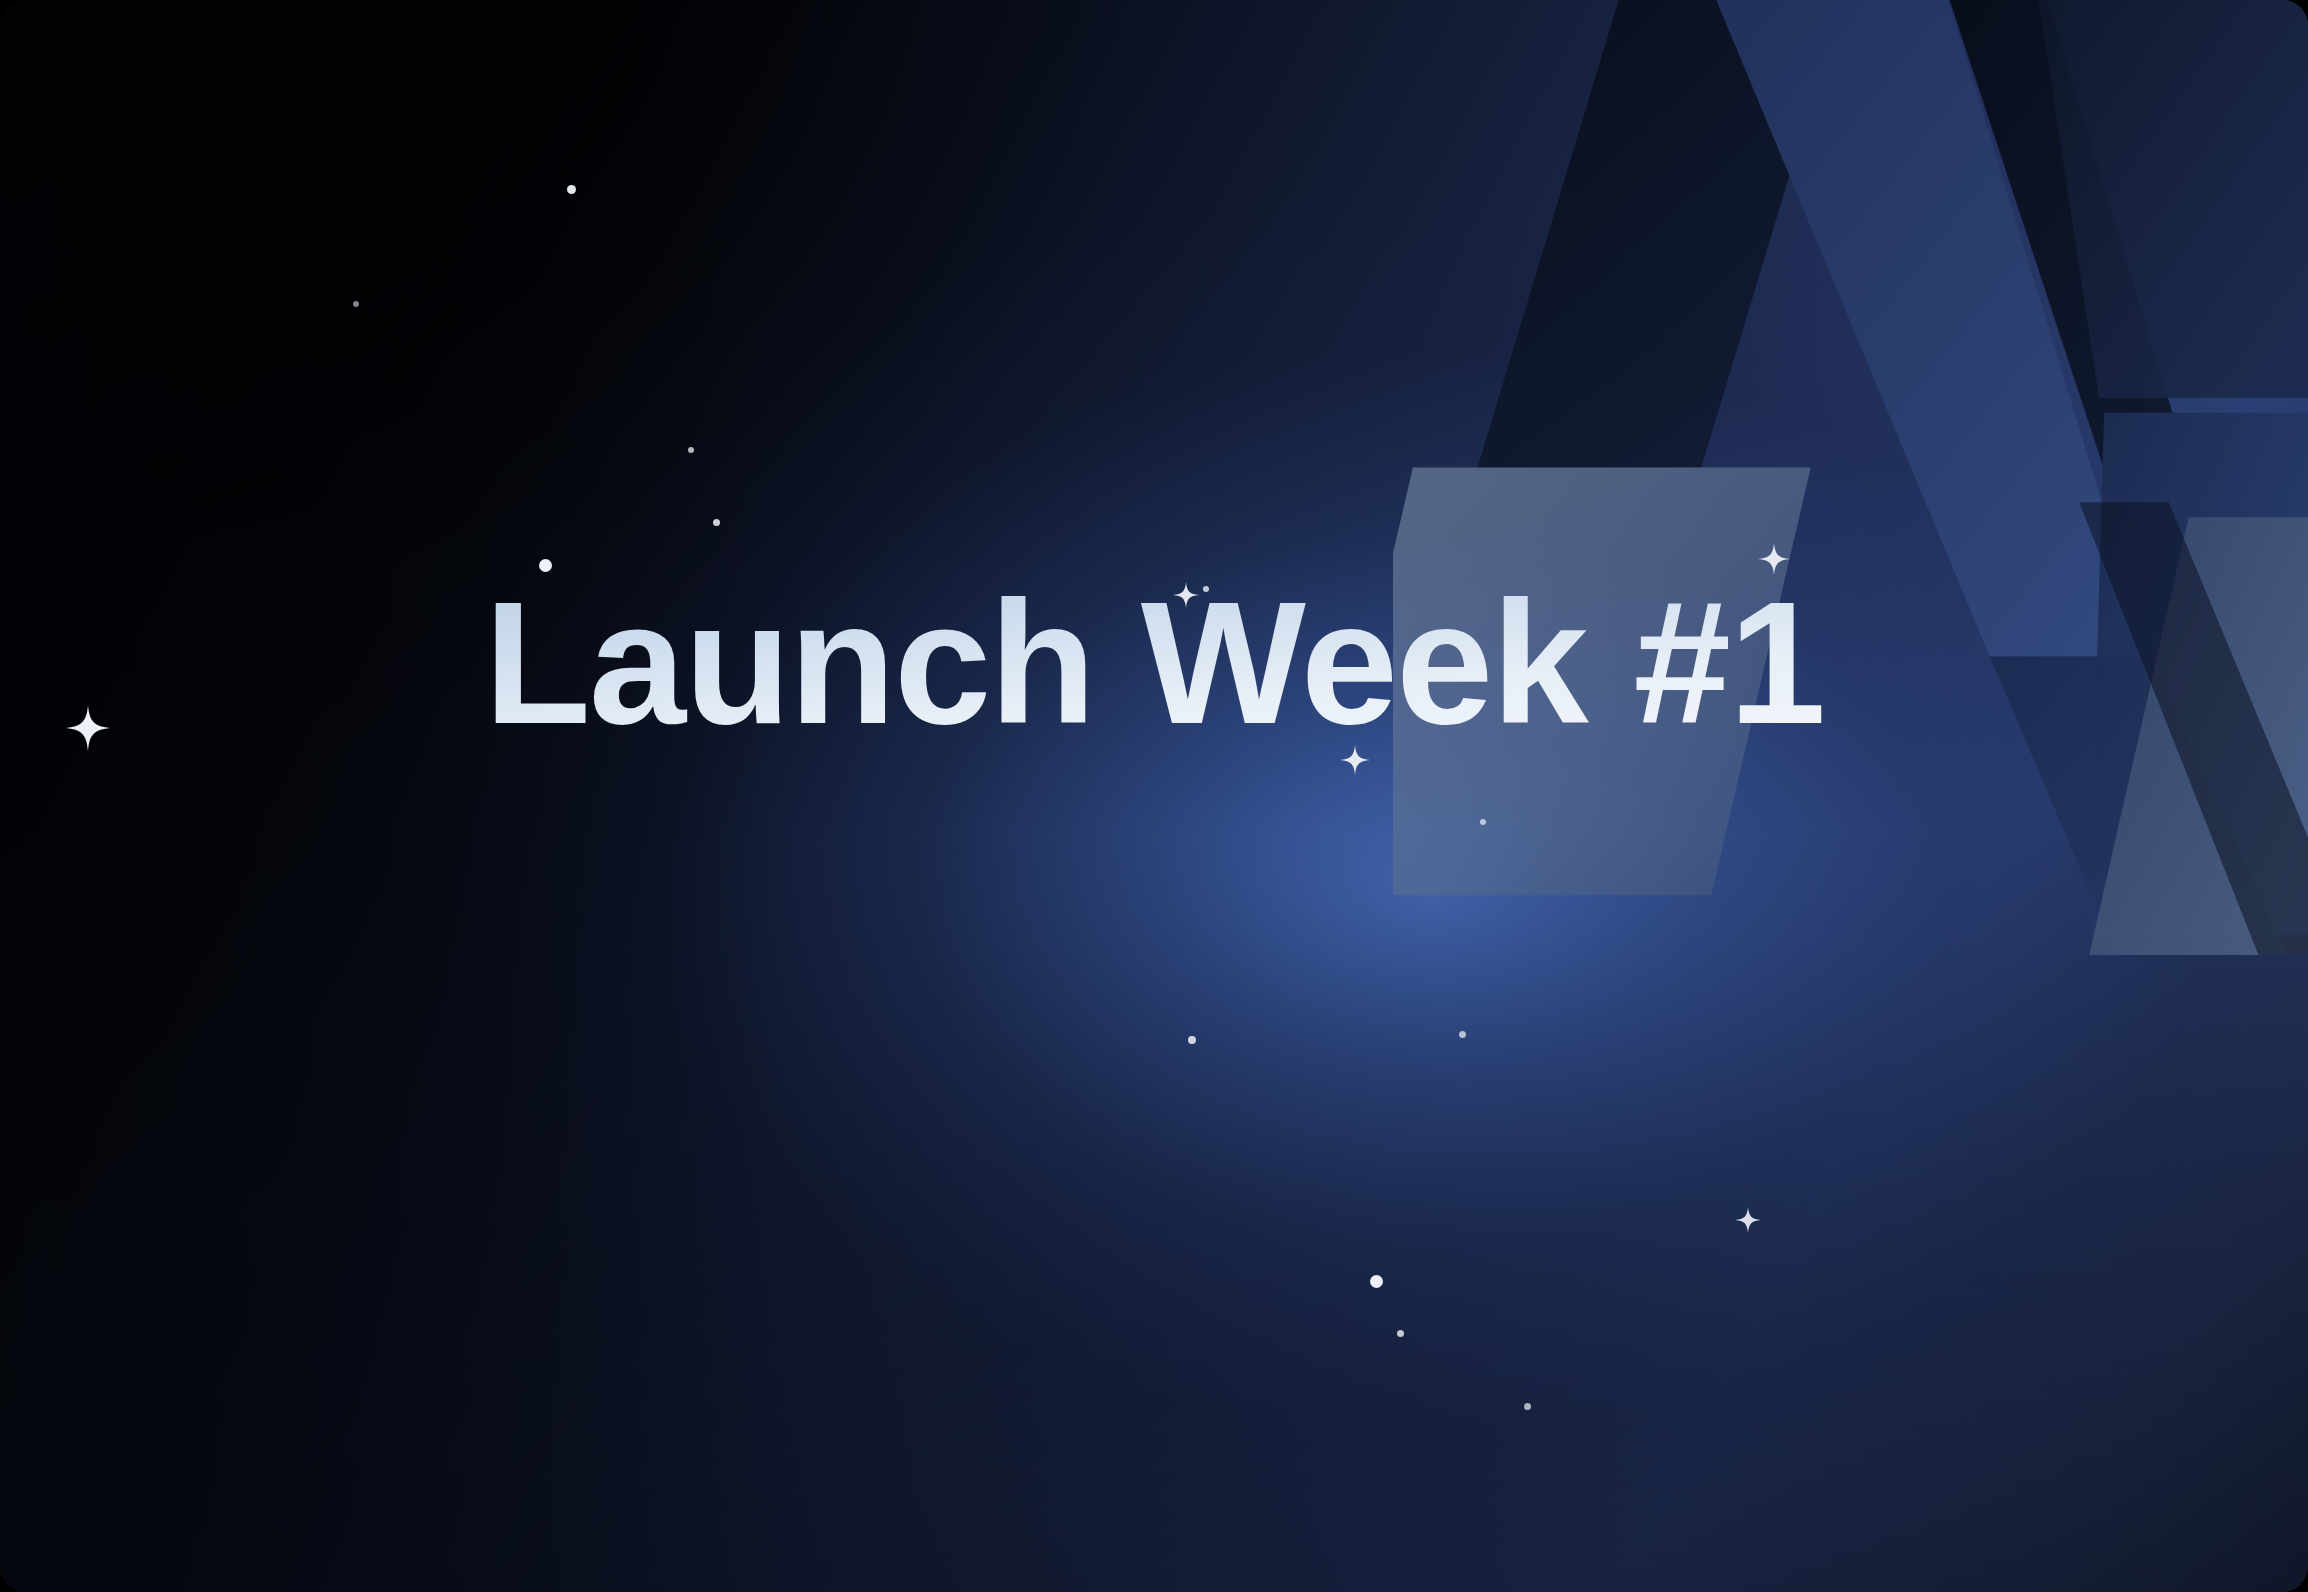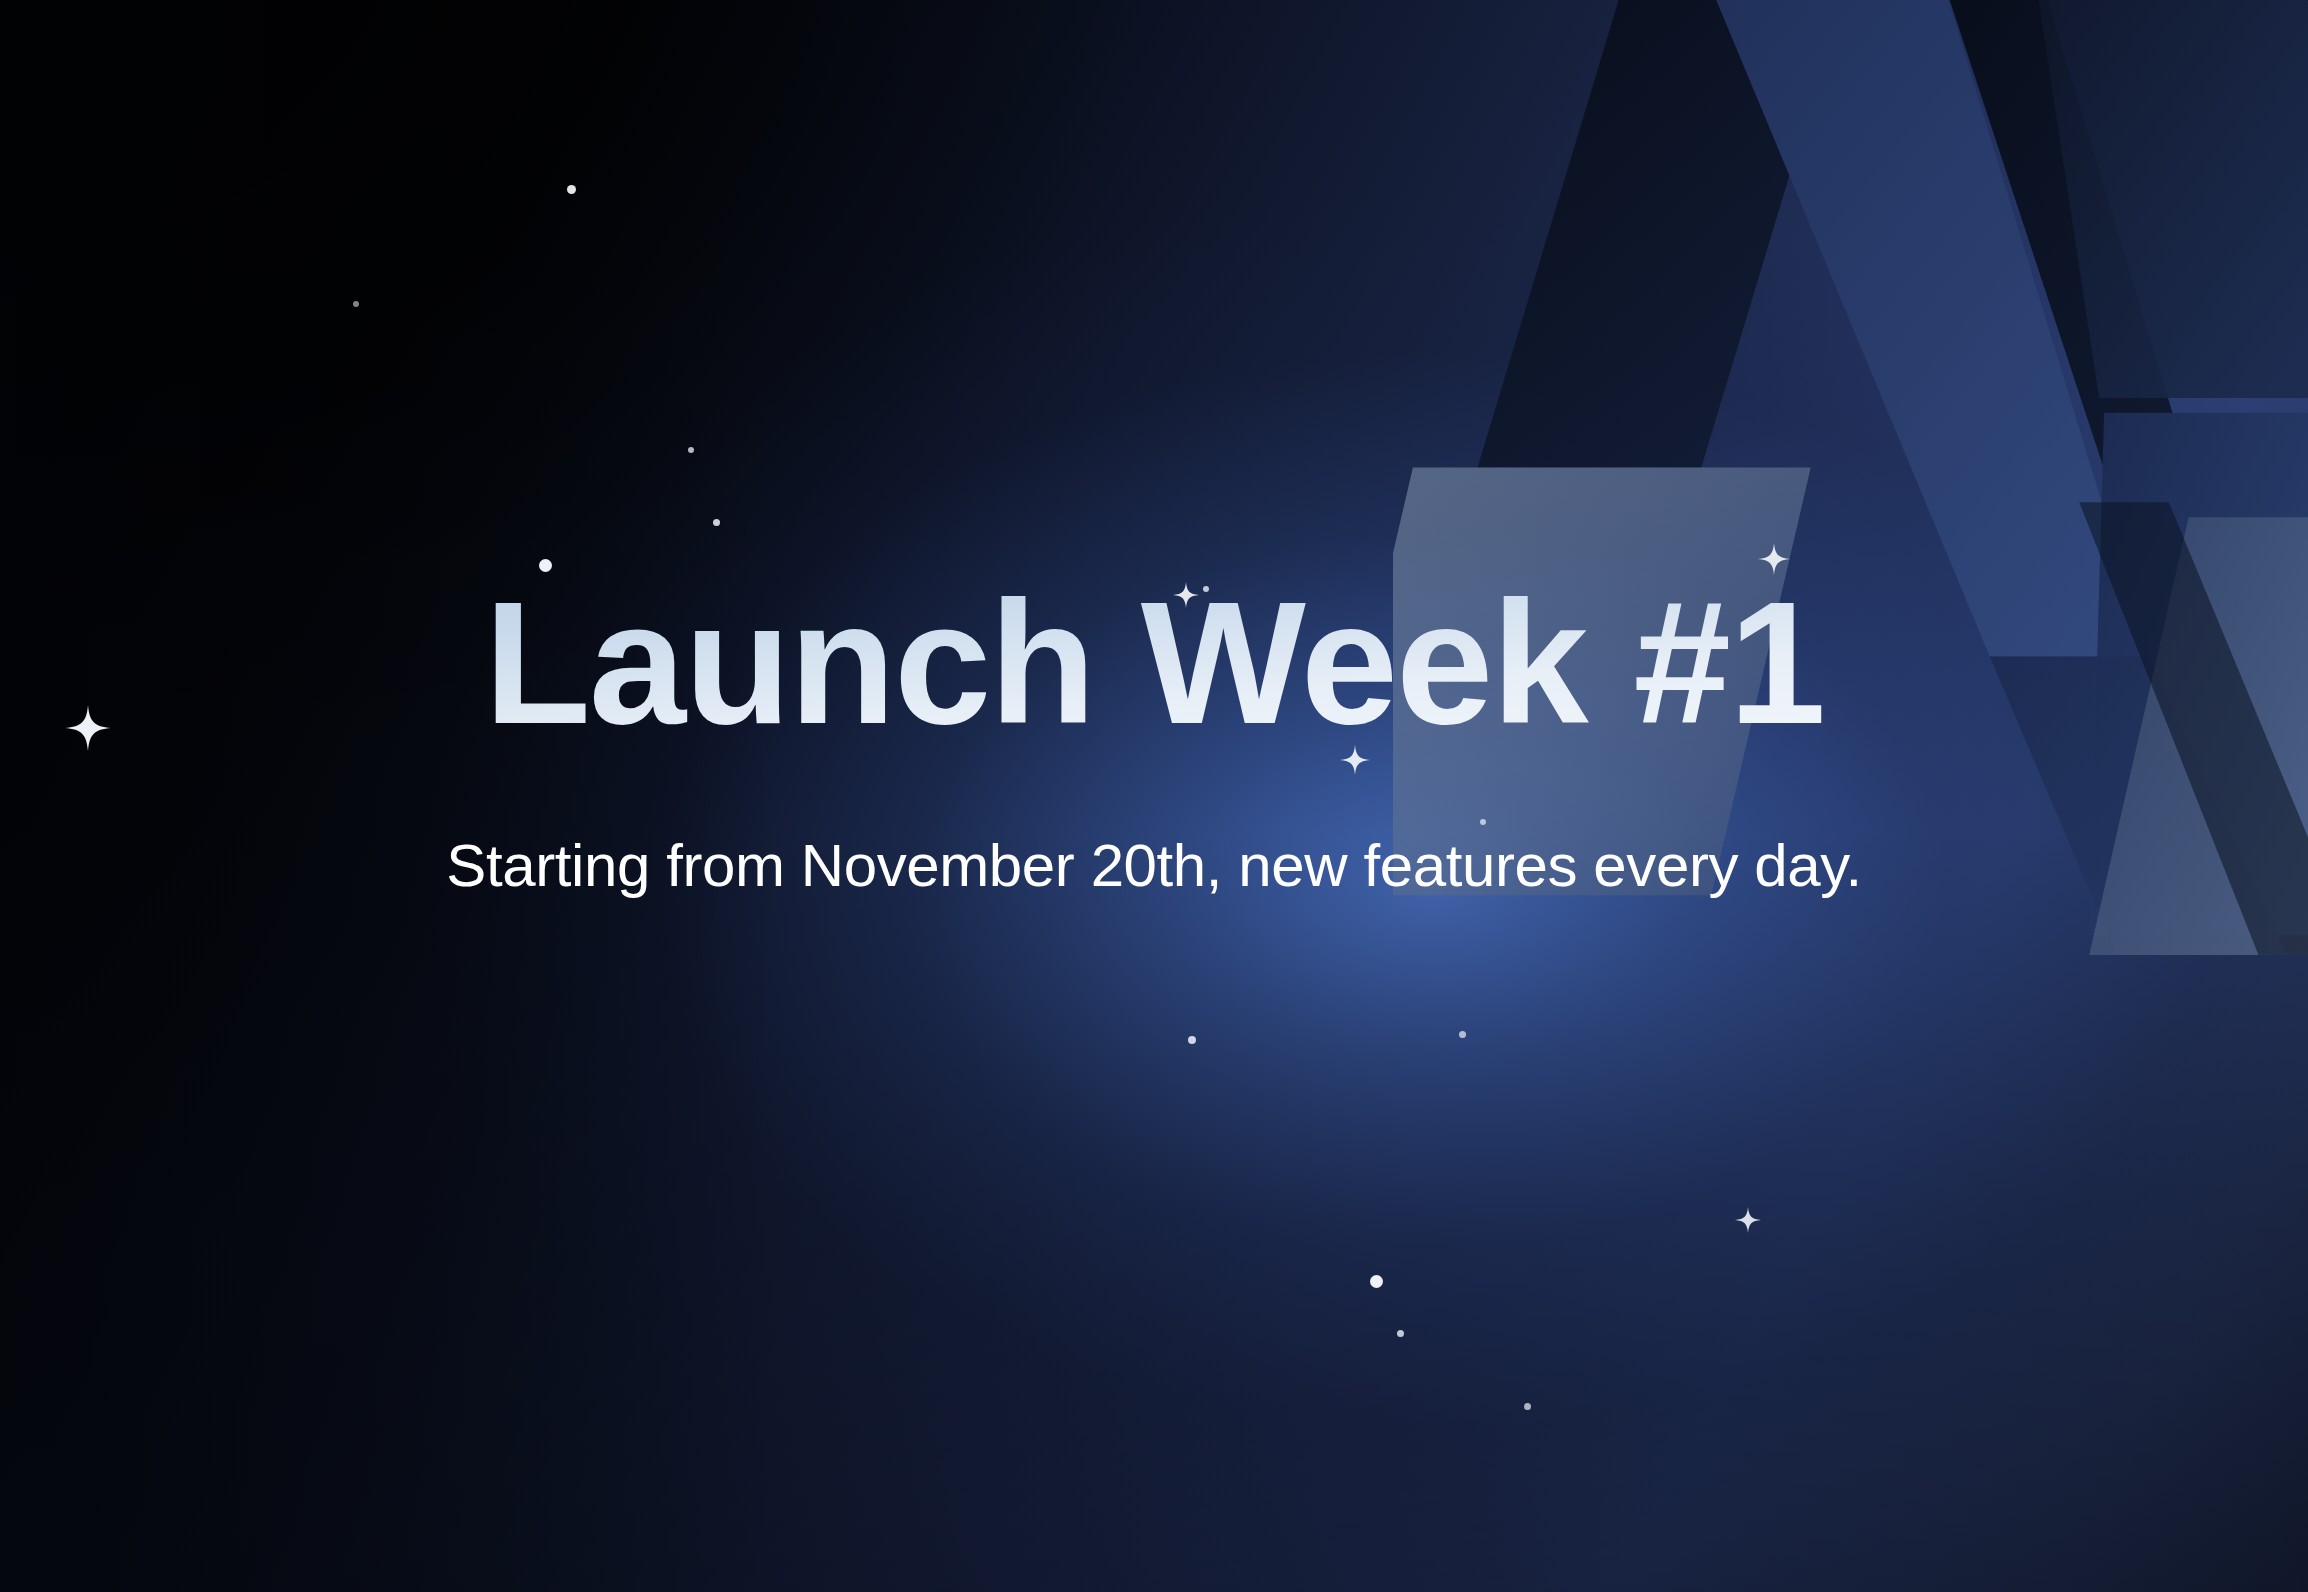--- a/index.html
+++ b/index.html
@@ -9,21 +9,21 @@
     background: #000;
     overflow: hidden;
     font-family: "Liberation Sans", sans-serif;
   }
 
   #banner {
     position: relative;
     width: 2308px;
     height: 1592px;
     overflow: hidden;
-    border-radius: 2px;
+    border-radius: 26px;
     background: #050608;
   }
 
   
   .bg-base {
     position:absolute; inset:0;
     background: linear-gradient(118deg,
         #010103 0%,
         #04050a 18%,
         #0a0f1e 34%,
@@ -218,17 +218,16 @@
       </div>
       <div class="sparkle" style="left: 1735px; top: 1207px; opacity: 0.9;">
         <svg width="26" height="26" viewBox="0 0 100 100">
           <path d="M50 0 C53 36 64 47 100 50 C64 53 53 64 50 100 C47 64 36 53 0 50 C36 47 47 36 50 0 Z" fill="#eef2f8"></path>
         </svg>
       </div>
     </div>
 
   <div class="content">
     <div class="title">Launch Week #1</div>
-    <div class="subtitle">Starting from November 20th, new features every day.</div>
   </div>
 
 </div>
 
 
 </body></html>

